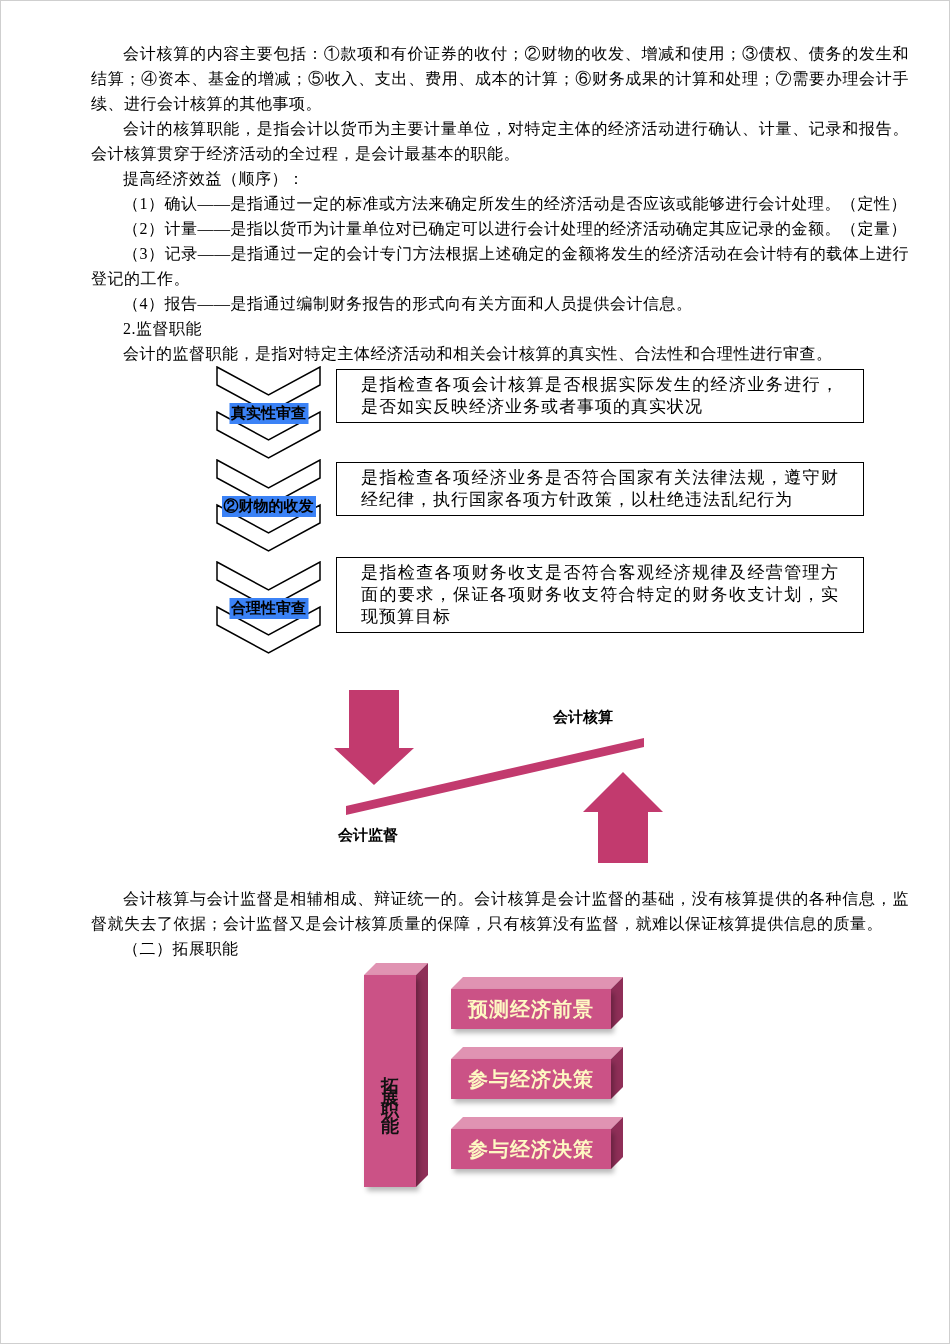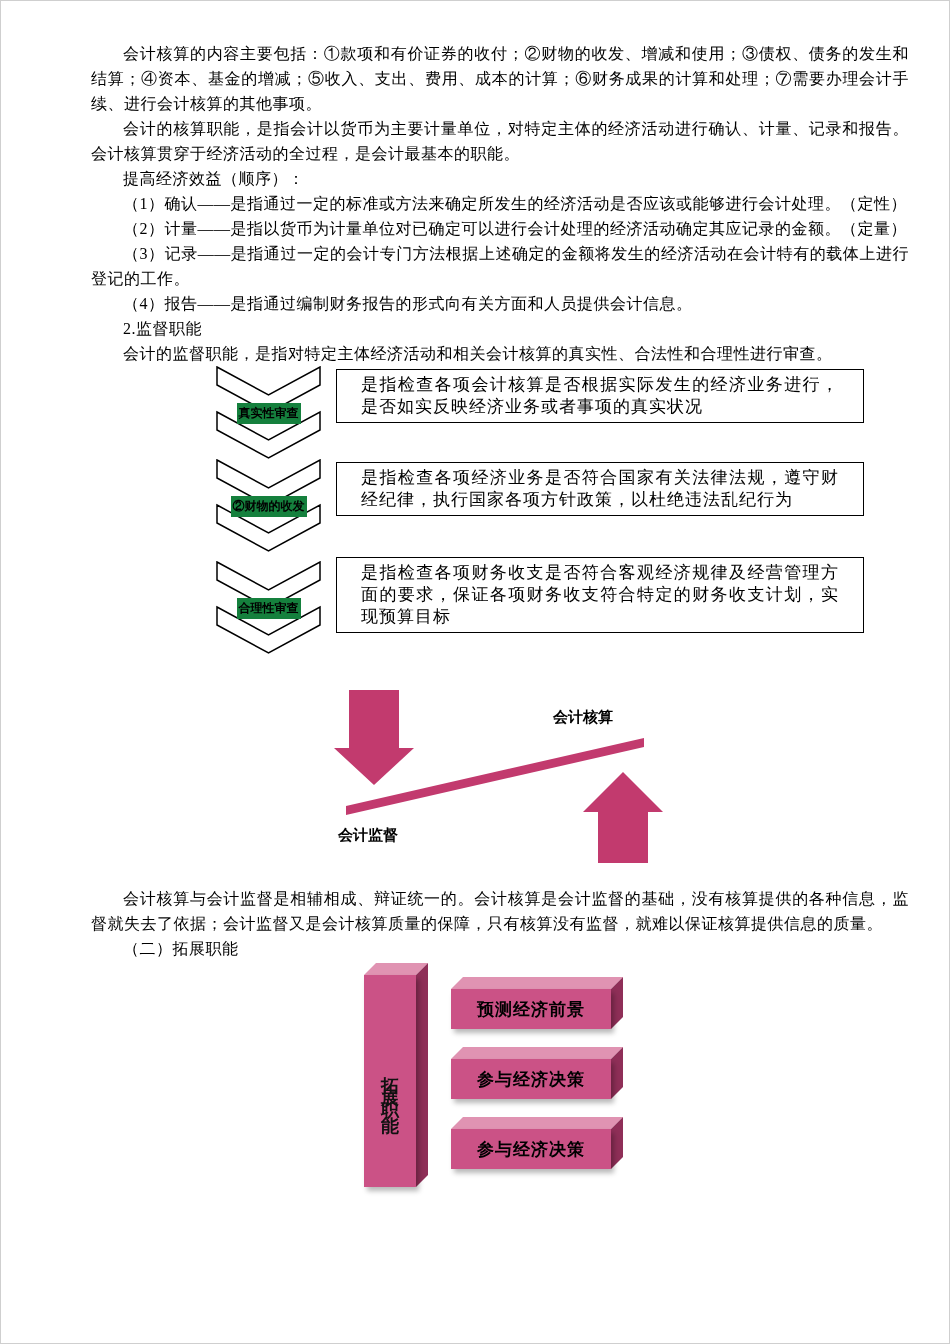--- a/index.html
+++ b/index.html
@@ -23,21 +23,21 @@
     letter-spacing: 0.5px;
     text-indent: 2em;
     text-align: justify;
   }
   
   .diagram-review { position: relative; height: 320px; }
   .chev-group { position: absolute; left: 125px; width: 105px; height: 95px; }
   .chev-group svg { position: absolute; left: 0; top: 0; }
   .chev-label {
     position: absolute; left: 50%; top: 37px; transform: translateX(-50%);
-    background: #15803d; font-weight: bold; font-size: 12px;
+    background: #3b82f6; font-weight: bold; font-size: 15px;
     white-space: nowrap; padding: 0 2px; line-height: 21px;
   }
   .desc-box {
     position: absolute; left: 245px; width: 528px;
     border: 1.5px solid #000000;
     padding: 4px 24px;
     font-size: 17px; letter-spacing: 1px; line-height: 22px;
     text-align: justify;
   }
   
@@ -60,21 +60,21 @@
     background: var(--box-top, #e093b2);
     transform: skewX(-45deg); transform-origin: 0 100%;
   }
   .face-side {
     position: absolute; top: 0; right: -12px; width: 12px; height: 100%;
     background: var(--box-side, #8f2f58);
     transform: skewY(-45deg); transform-origin: 0 0;
   }
   .box3d.vert  { left: 273px; top: 14px; width: 52px; height: 212px; }
   .box3d.item  { left: 360px; width: 160px; height: 40px; }
-  .item-label  { font-size: 17px; font-weight: bold; color: #000000; letter-spacing: 1px; white-space: nowrap; }
+  .item-label  { font-size: 20px; font-weight: bold; color: #fef9c3; letter-spacing: 1px; white-space: nowrap; }
   .vert-label  {
     writing-mode: vertical-rl; text-orientation: upright;
     font-size: 18px; font-weight: bold; color: #111;
     letter-spacing: 13px; margin-top: 13px;
   }
 </style>
 </head>
 <body>
 
 <div class="page">

